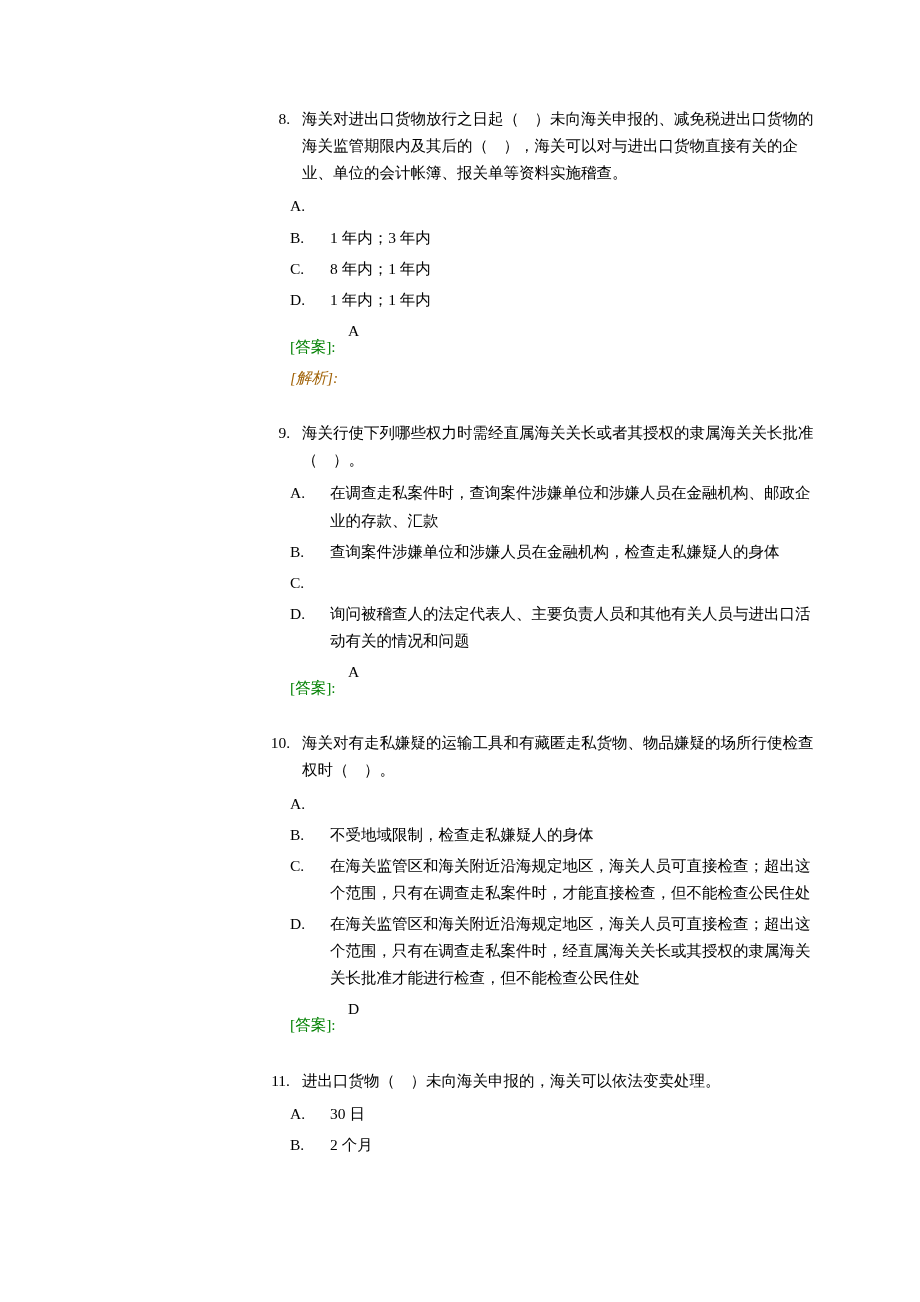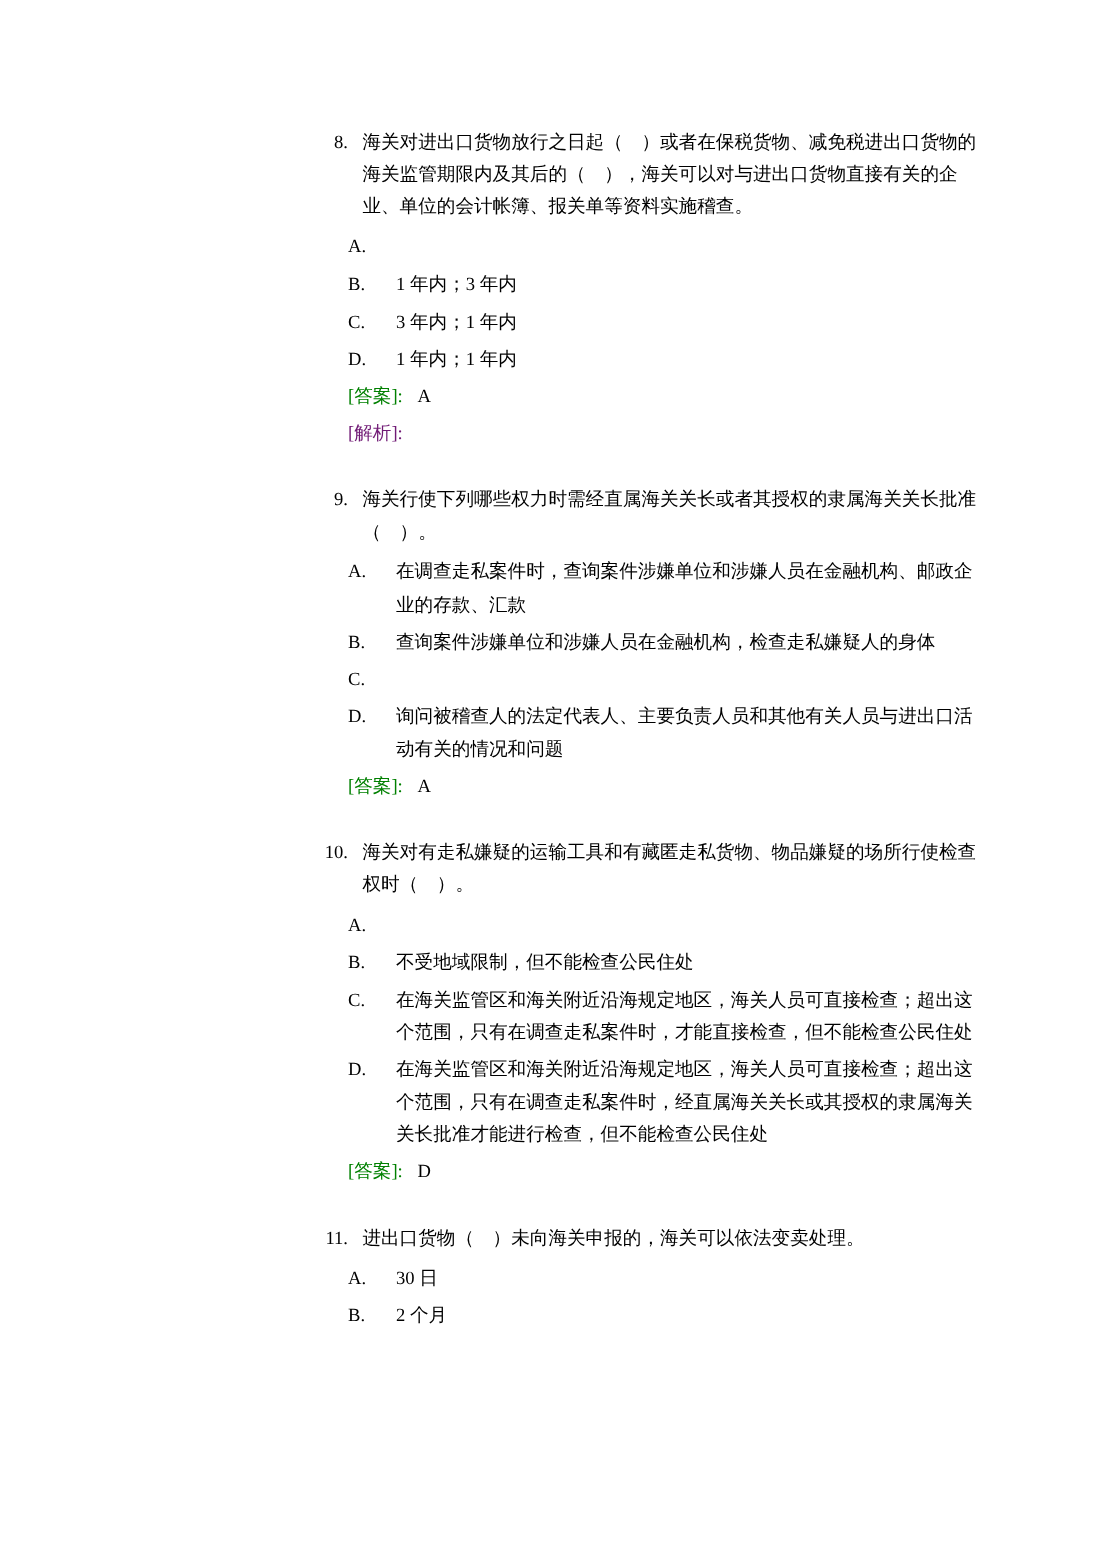--- a/index.html
+++ b/index.html
@@ -52,51 +52,53 @@
     .ans-row {
       display: flex;
       align-items: flex-start;
       padding-left: 40px;
       margin-top: 4px;
     }
     .ans-label {
       color: #008000;
       width: 58px;
       flex-shrink: 0;
+      margin-top: 16px;
     }
     .exp-label {
-      color: #701a75;
+      color: #a16207;
       width: 58px;
       flex-shrink: 0;
+      font-style: italic;
     }
     .ans-text, .exp-text {
       flex: 1;
     }
   </style>
 </head>
 <body>
 
 <div class="page">
 
   <div class="question">
     <div class="q-row">
       <div class="q-num">8.</div>
-      <div class="q-stem">海关对进出口货物放行之日起（　）或者在保税货物、减免税进出口货物的海关监管期限内及其后的（　），海关可以对与进出口货物直接有关的企业、单位的会计帐簿、报关单等资料实施稽查。</div>
+      <div class="q-stem">海关对进出口货物放行之日起（　）未向海关申报的、减免税进出口货物的海关监管期限内及其后的（　），海关可以对与进出口货物直接有关的企业、单位的会计帐簿、报关单等资料实施稽查。</div>
     </div>
     <div class="options">
       <div class="opt-row">
         <div class="opt-letter">A.</div>
       </div>
       <div class="opt-row">
         <div class="opt-letter">B.</div>
         <div class="opt-text">1 年内；3 年内</div>
       </div>
       <div class="opt-row">
         <div class="opt-letter">C.</div>
-        <div class="opt-text">3 年内；1 年内</div>
+        <div class="opt-text">8 年内；1 年内</div>
       </div>
       <div class="opt-row">
         <div class="opt-letter">D.</div>
         <div class="opt-text">1 年内；1 年内</div>
       </div>
     </div>
     <div class="ans-row">
       <div class="ans-label">[答案]:</div>
       <div class="ans-text">A</div>
     </div>
@@ -137,21 +139,21 @@
     <div class="q-row">
       <div class="q-num">10.</div>
       <div class="q-stem">海关对有走私嫌疑的运输工具和有藏匿走私货物、物品嫌疑的场所行使检查权时（　）。</div>
     </div>
     <div class="options">
       <div class="opt-row">
         <div class="opt-letter">A.</div>
       </div>
       <div class="opt-row">
         <div class="opt-letter">B.</div>
-        <div class="opt-text">不受地域限制，但不能检查公民住处</div>
+        <div class="opt-text">不受地域限制，检查走私嫌疑人的身体</div>
       </div>
       <div class="opt-row">
         <div class="opt-letter">C.</div>
         <div class="opt-text">在海关监管区和海关附近沿海规定地区，海关人员可直接检查；超出这个范围，只有在调查走私案件时，才能直接检查，但不能检查公民住处</div>
       </div>
       <div class="opt-row">
         <div class="opt-letter">D.</div>
         <div class="opt-text">在海关监管区和海关附近沿海规定地区，海关人员可直接检查；超出这个范围，只有在调查走私案件时，经直属海关关长或其授权的隶属海关关长批准才能进行检查，但不能检查公民住处</div>
       </div>
     </div>

